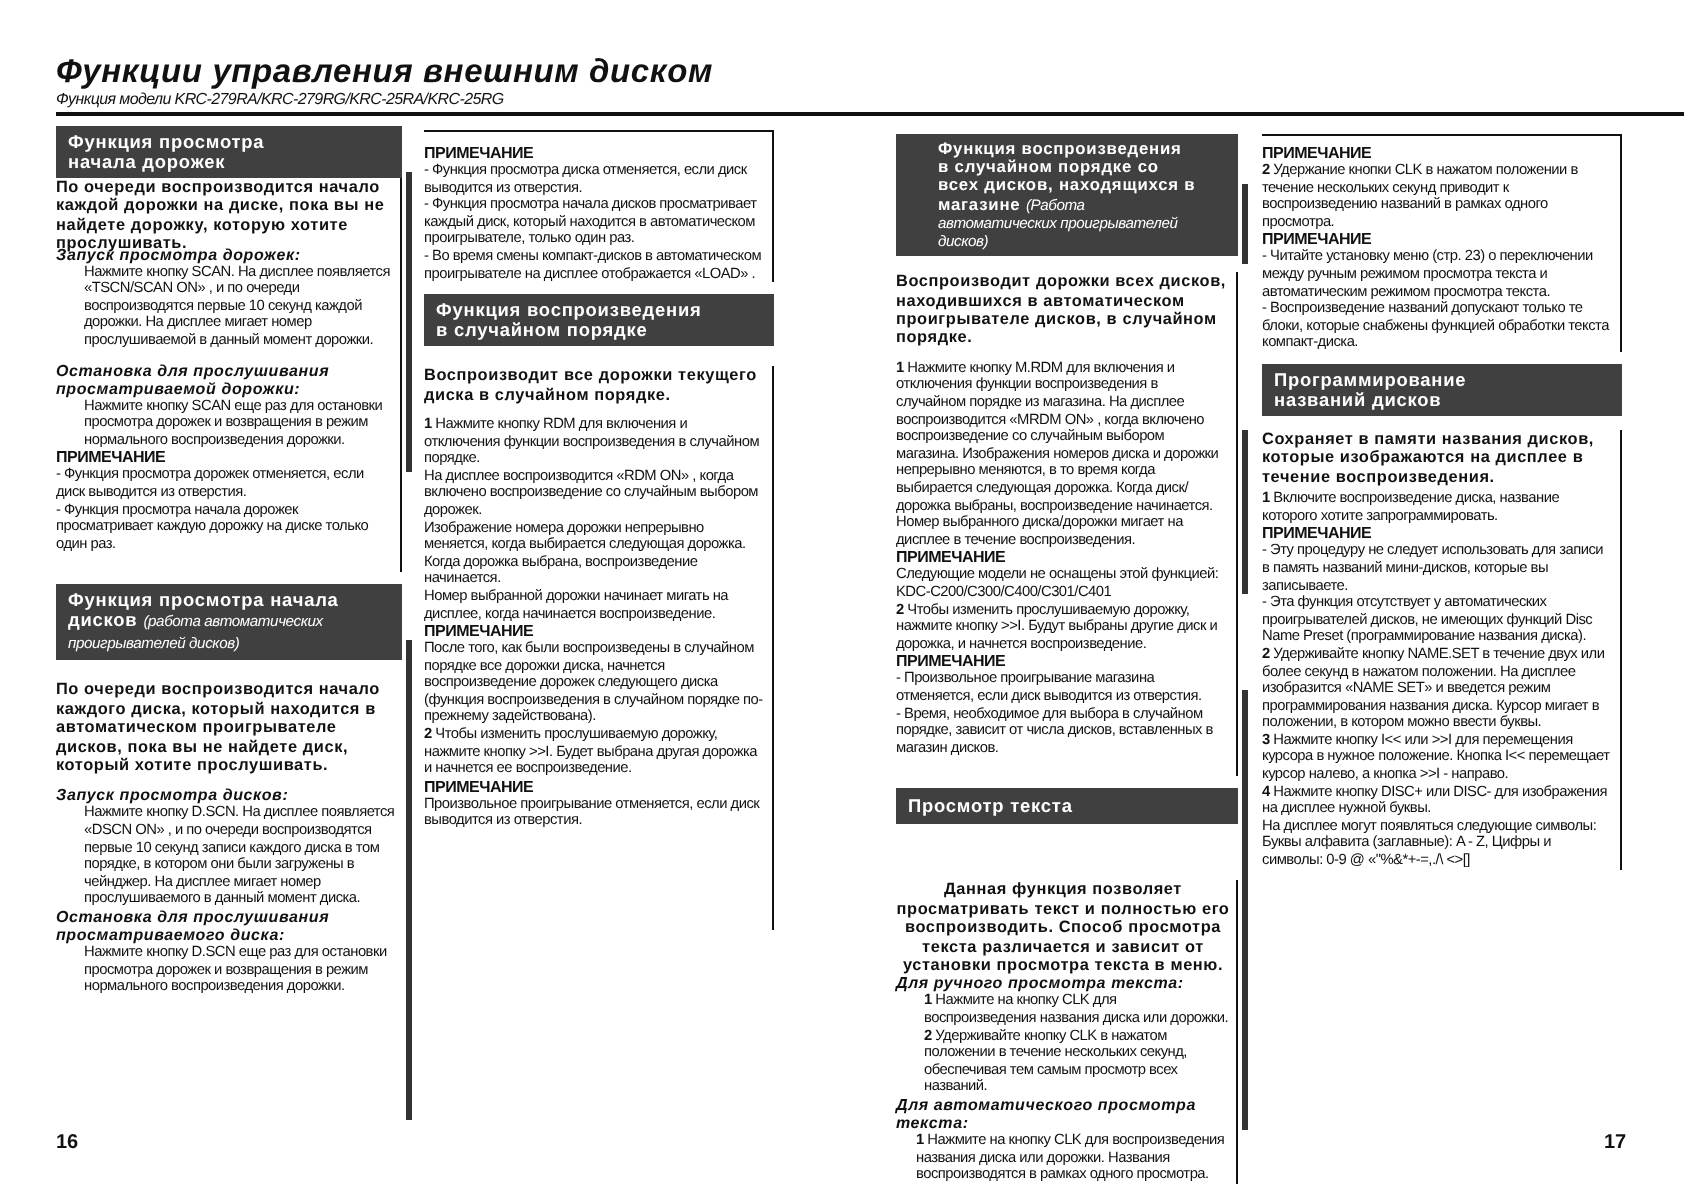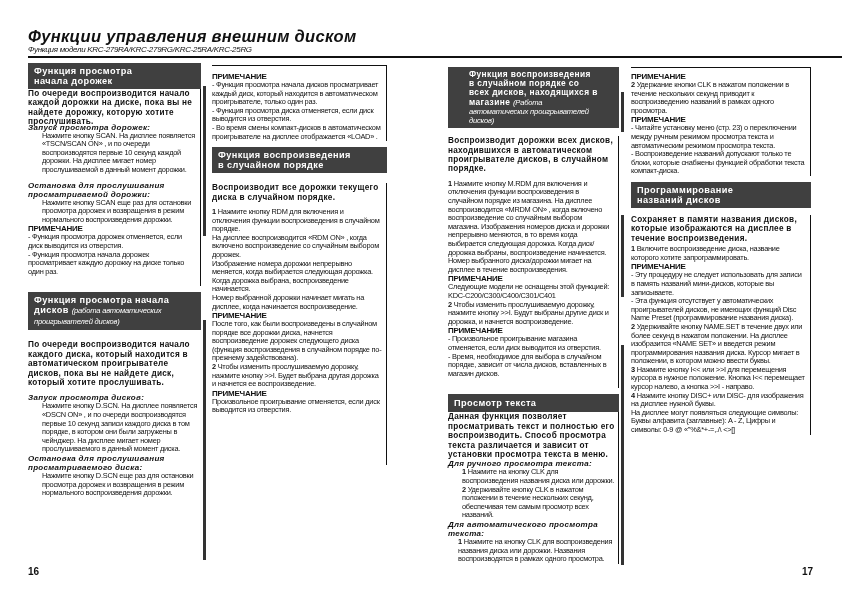--- a/index.html
+++ b/index.html
@@ -66,22 +66,22 @@
   <p class="sub-h">Запуск просмотра дисков:</p>
   <p class="ind">Нажмите кнопку D.SCN. На дисплее появляется «DSCN ON» , и по очереди воспроизводятся первые 10 секунд записи каждого диска в том порядке, в котором они были загружены в чейнджер. На дисплее мигает номер прослушиваемого в данный момент диска.</p>
   <p class="sub-h">Остановка для прослушивания просматриваемого диска:</p>
   <p class="ind">Нажмите кнопку D.SCN еще раз для остановки просмотра дорожек и возвращения в режим нормального воспроизведения дорожки.</p>
 </div>
 <div class="pagenum" style="left:28px; top:566px;">16</div>
 
 <div class="col" style="left:212px; top:65px; width:175px;">
   <div class="notebox">
     <p class="note-h">ПРИМЕЧАНИЕ</p>
+    <p>- Функция просмотра диска отменяется, если диск выводится из отверстия.</p>
     <p>- Функция просмотра начала дисков просматривает каждый диск, который находится в автоматическом проигрывателе, только один раз.</p>
-    <p>- Функция просмотра диска отменяется, если диск выводится из отверстия.</p>
     <p>- Во время смены компакт-дисков в автоматическом проигрывателе на дисплее отображается «LOAD» .</p>
   </div>
   <div class="gap"></div>
   <div class="bar">
     <div>Функция воспроизведения</div>
     <div>в случайном порядке</div>
   </div>
   <div style="border-right:1px solid #111; padding-right:3px;">
     <p class="lead" style="margin-top:10px;">Воспроизводит все дорожки текущего диска в случайном порядке.</p>
     <div class="gap"></div>
@@ -114,21 +114,21 @@
     <p class="note-h">ПРИМЕЧАНИЕ</p>
     <p>- Произвольное проигрывание магазина отменяется, если диск выводится из отверстия.</p>
     <p>- Время, необходимое для выбора в случайном порядке, зависит от числа дисков, вставленных в магазин дисков.</p>
     <div class="gap2"></div>
   </div>
   <div class="gap"></div>
   <div class="bar" style="padding:4px 6px;">
     <span>Просмотр текста</span>
   </div>
   <div style="border-right:1px solid #111; padding-right:3px;">
-    <p class="lead" style="margin-top:0; margin-bottom:0;">Данная функция позволяет просматривать текст и полностью его воспроизводить. Способ просмотра текста различается и зависит от установки просмотра текста в меню.</p>
+    <p class="lead" style="margin-top:28px; margin-bottom:0;text-align:center;">Данная функция позволяет просматривать текст и полностью его воспроизводить. Способ просмотра текста различается и зависит от установки просмотра текста в меню.</p>
     <p class="sub-h">Для ручного просмотра текста:</p>
     <p class="ind"><b class="n">1</b><span> Нажмите на кнопку CLK для воспроизведения названия диска или дорожки.</span></p>
     <p class="ind"><b class="n">2</b><span> Удерживайте кнопку CLK в нажатом положении в течение нескольких секунд, обеспечивая тем самым просмотр всех названий.</span></p>
     <p class="sub-h">Для автоматического просмотра текста:</p>
     <p class="ind2"><b class="n">1</b><span> Нажмите на кнопку CLK для воспроизведения названия диска или дорожки. Названия воспроизводятся в рамках одного просмотра.</span></p>
   </div>
 </div>
 
 <div class="col" style="left:631px; top:67px; width:180px;">
   <div class="notebox" style="padding-top:4px;">

